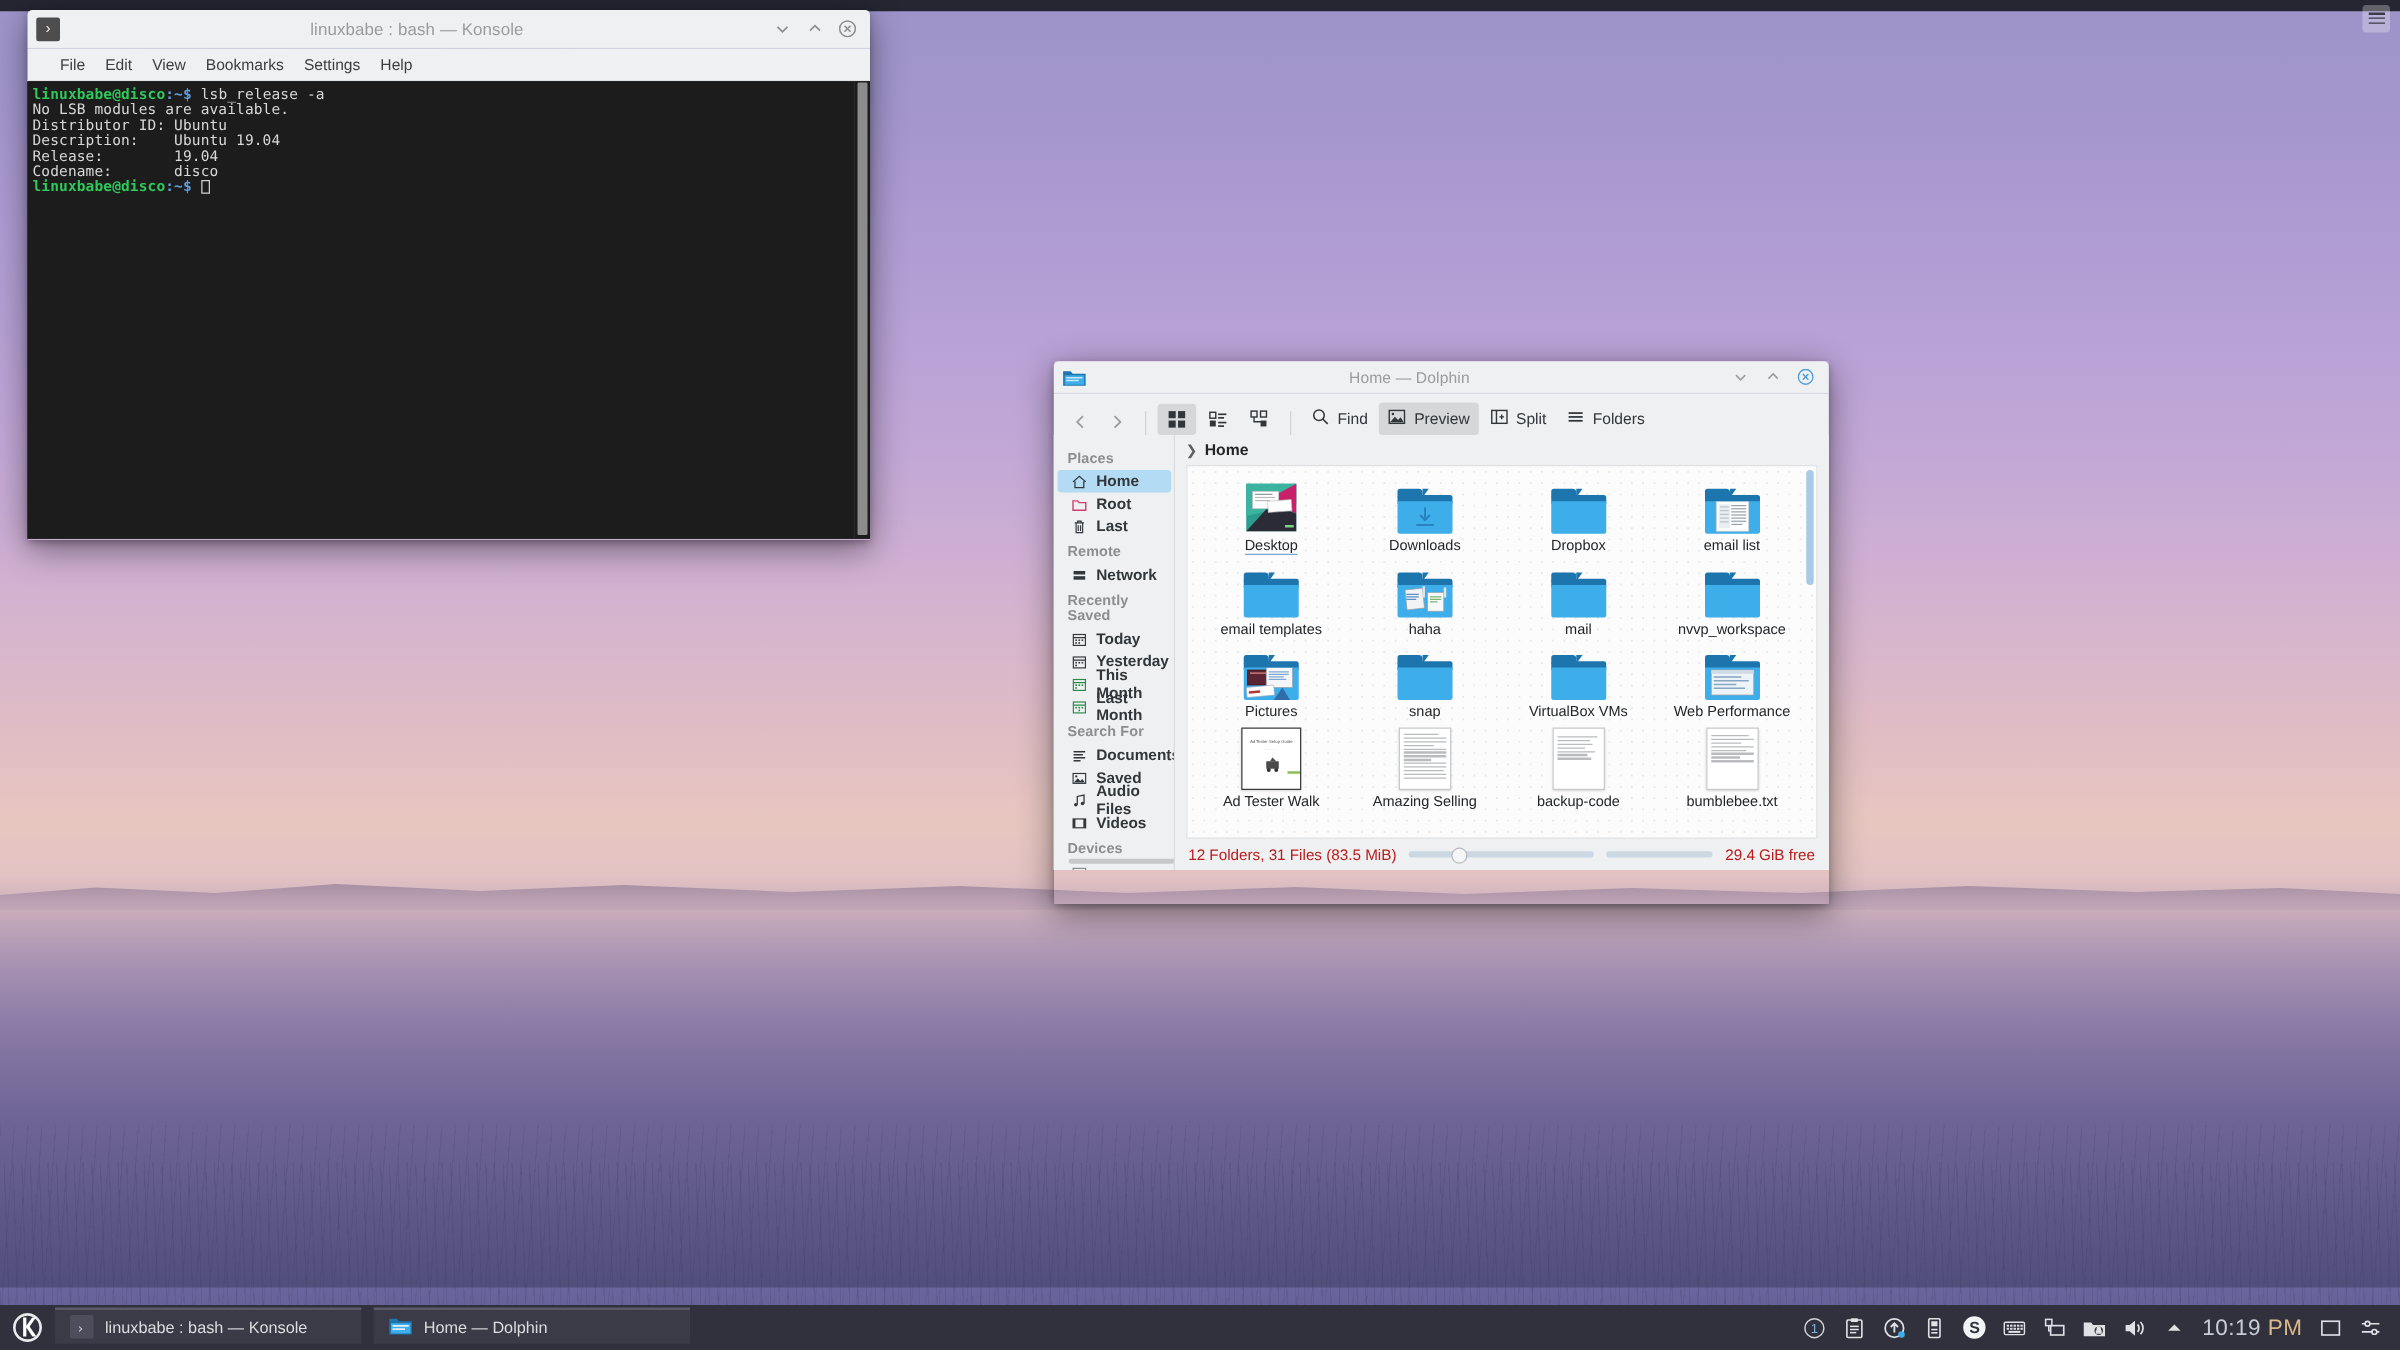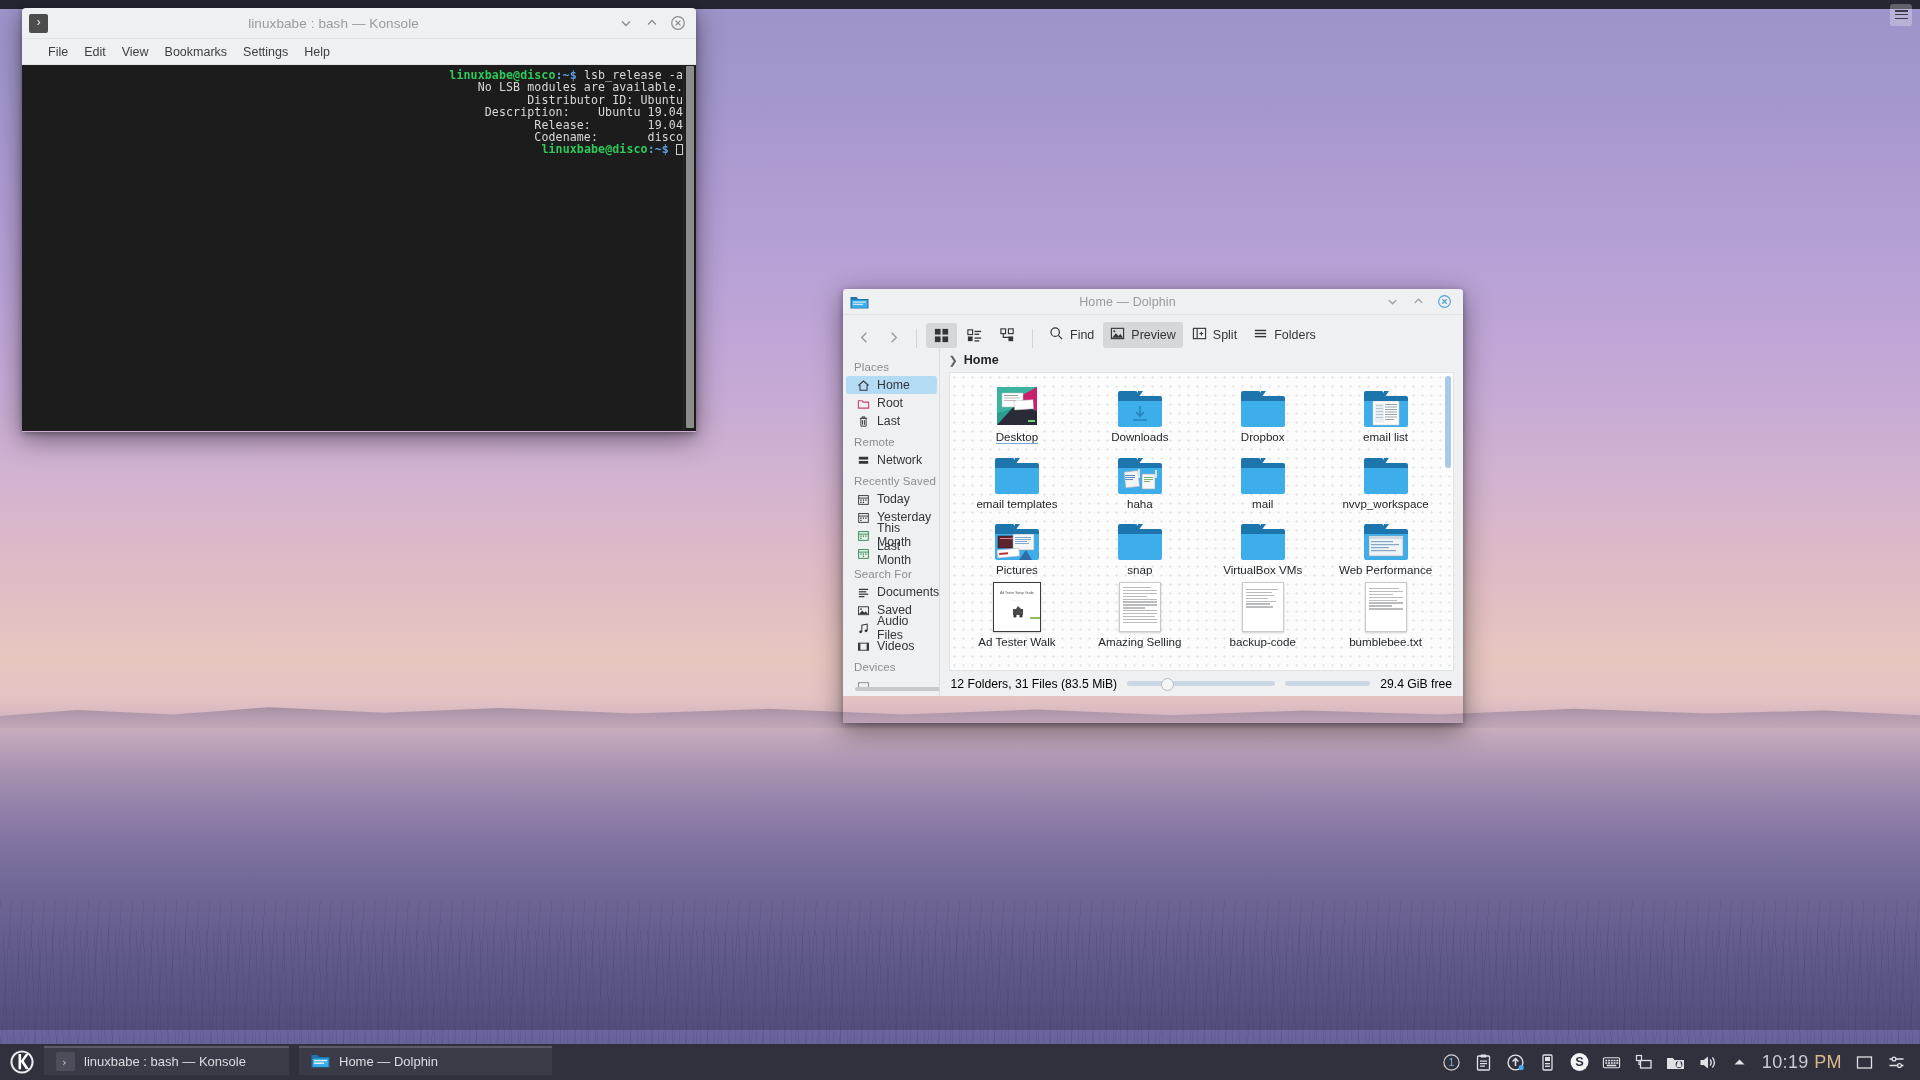--- a/index.html
+++ b/index.html
@@ -111,21 +111,21 @@
   #konsole .menubar {
     height:26px; background:#eff0f1; display:flex; align-items:center;
     padding-left:26px; gap:16px; border-bottom:1px solid #e0e1e3;
   }
   #konsole .menubar span { font-size:12.5px; color:#3b3f42; cursor:default; }
   #konsole .termwrap { display:flex; height:366px; background:#1b1c1b; }
   #konsole .term {
     flex:1; background:#1b1c1b; color:#d8d8d8;
     font-family:"DejaVu Sans Mono", "Liberation Mono", monospace;
     font-size:11.6px; line-height:12.4px; padding:4px 0 0 4px;
-    white-space:pre; letter-spacing:.1px;text-align:right;
+    white-space:pre; letter-spacing:.1px;
   }
   #konsole .term .prompt { color:#2ec95a; font-weight:bold; }
   #konsole .term .tilde { color:#5f9ede; font-weight:bold; }
   #konsole .term .cursor {
     display:inline-block; width:7px; height:11px;
     border:1px solid #cfcfcf; vertical-align:-2px;
   }
   #konsole .scrollzone {
     width:13px; background:#1b1c1b; position:relative;
     border-left:1px solid #2a2a2a;
@@ -148,21 +148,21 @@
     border-radius:3px; font-size:12.5px; color:#31363b; cursor:pointer;
     white-space:nowrap;
   }
   .tbtn.active { background:#d6d7d9; }
   .tbtn.navarrow { padding:3px 6px; color:#9a9b9e; }
   .tbdiv { width:1px; height:19px; background:#d3d4d6; margin:0 7px; }
   #dolphin .body { display:flex; height:348px; background:#eff0f1; }
 
   .places {
     width:152px; background:#eff0f1; padding:7px 0 0 0;
-    position:relative; overflow:hidden;
+    position:relative; overflow:hidden;font-weight:bold;
   }
   .places .grp {
     font-size:11.5px; color:#8b8d8f; padding:6px 0 3px 11px; letter-spacing:.1px;
   }
   .places .item {
     display:flex; align-items:center; gap:7px; height:18px;
     padding:0 8px 0 11px; font-size:12.3px; color:#31363b; cursor:pointer;
     margin:0 3px; border-radius:3px;
   }
   .places .item.sel { background:#b3dcf4; }
@@ -195,21 +195,21 @@
   }
   .cell.first .lbl { border-bottom:1px solid #7aa6d0; }
   .fv-scroll {
     position:absolute; right:2px; top:3px; width:6px; height:92px;
     background:#a8c9e8; border-radius:3px;
   }
   .statusbar {
     height:25px; display:flex; align-items:center; gap:10px;
     padding:0 11px 0 11px; background:#eff0f1;
   }
-  .statusbar .txt { font-size:12.2px; color:#000000; white-space:nowrap; }
+  .statusbar .txt { font-size:12.2px; color:#b91c1c; white-space:nowrap; }
   .zoomslider { flex:0 0 148px; height:14px; position:relative; display:flex; align-items:center; }
   .zoomslider .trk { width:148px; height:5px; background:#cbd8e3; border-radius:3px; }
   .zoomslider .knob {
     position:absolute; left:34px; top:1px; width:13px; height:13px;
     background:#f4f5f6; border:1px solid #b9bcc0; border-radius:50%;
   }
   .freespace { flex:0 0 85px; height:5px; background:#cbd8e3; border-radius:3px; }
 
   
   .folder { position:relative; width:44px; height:36px; }

